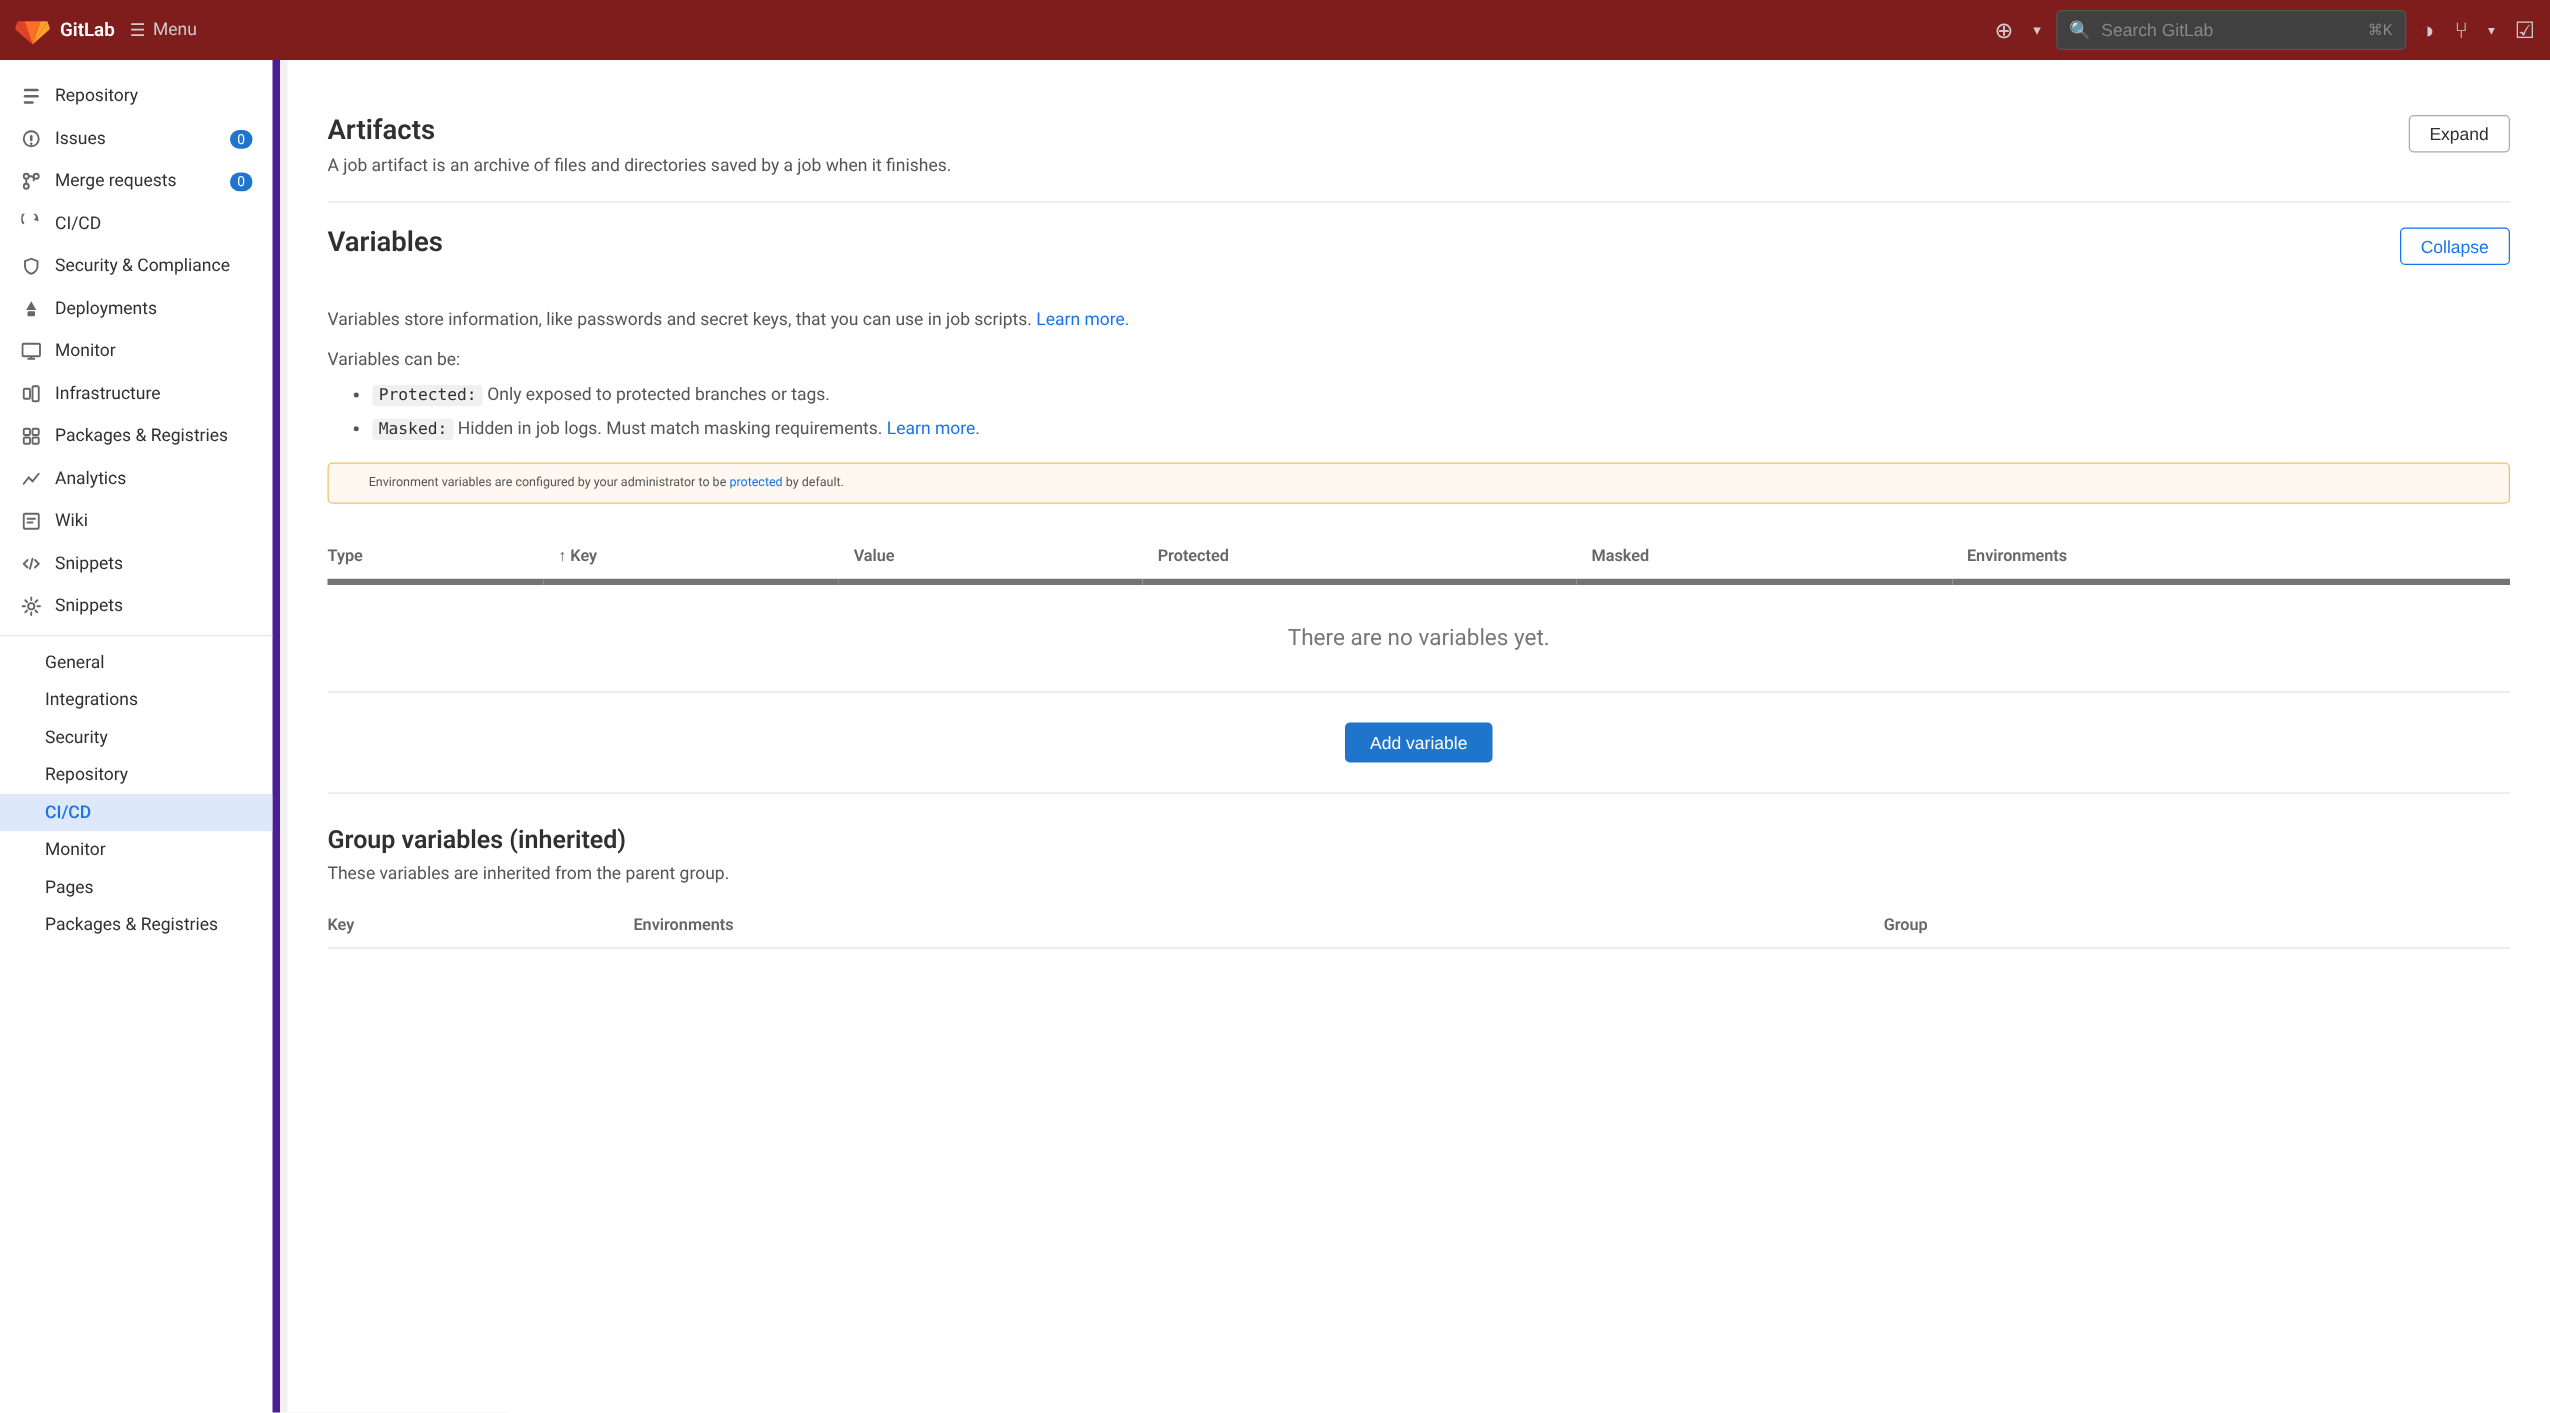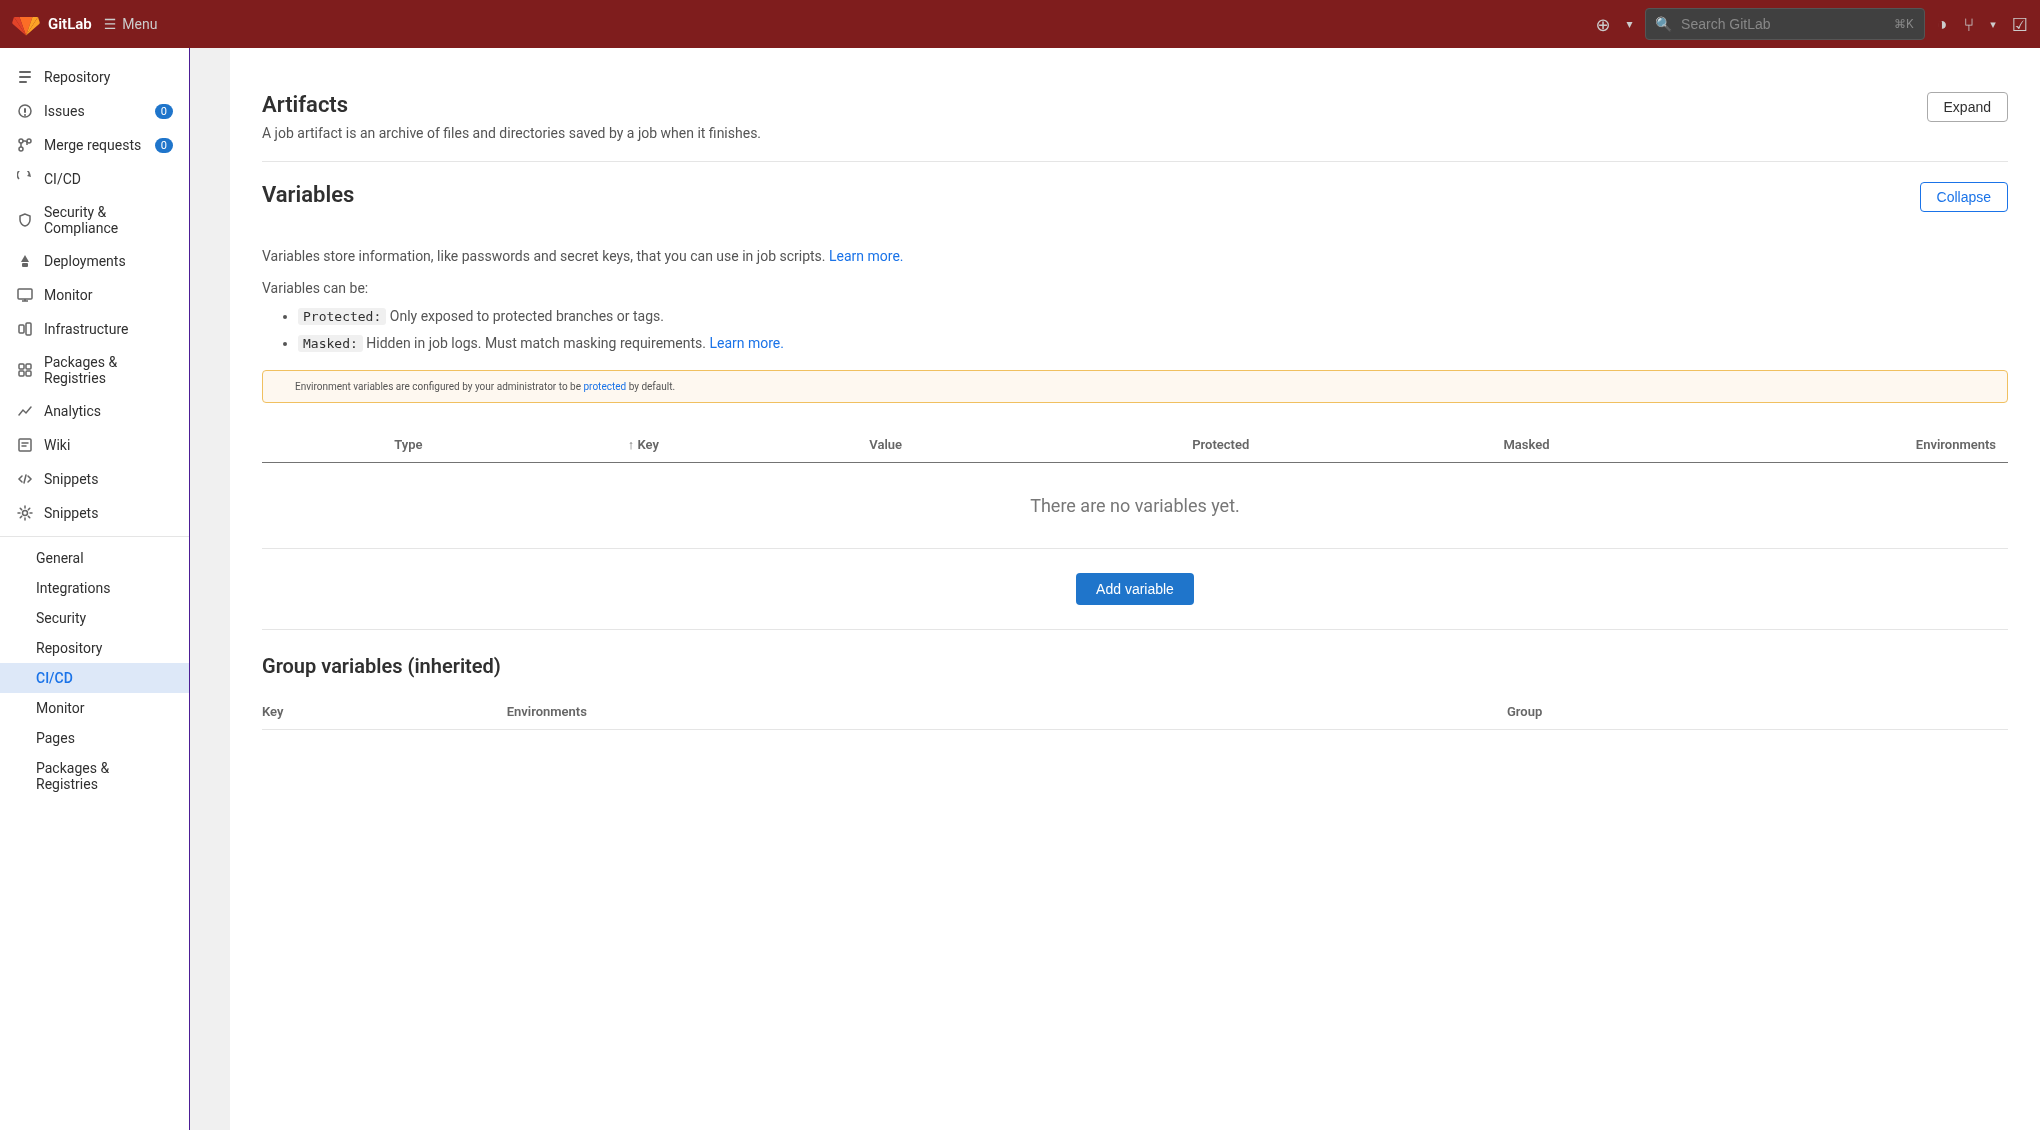--- a/index.html
+++ b/index.html
@@ -36,23 +36,23 @@
     .topnav-search input { background: transparent; border: none; outline: none; color: #ccc; font-size: 14px; flex: 1; }
     .topnav-search input::placeholder { color: #888; }
     .topnav-icons { display: flex; align-items: center; gap: 16px; }
     .topnav-icon { color: #ccc; font-size: 18px; cursor: pointer; }
 
     
     .layout { display: flex; margin-top: 48px; min-height: calc(100vh - 48px); }
 
     
     .sidebar {
-      width: 190px;
+      width: 224px;
       background: #fff;
-      border-right: 1px solid #4c1d95;
+      border-right: 6px solid #4c1d95;
       position: fixed;
       top: 48px;
       bottom: 0;
       overflow-y: auto;
       padding: 12px 0;
     }
     .sidebar-item {
       display: flex;
       align-items: center;
       gap: 10px;
@@ -138,26 +138,26 @@
       padding: 10px 32px;
       font-size: 10px;
       color: #555;
       margin-bottom: 24px;
     }
     .alert-info a { color: #1a73e8; text-decoration: none; }
 
     
     .vars-table { width: 100%; border-collapse: collapse; }
     .vars-table th {
-      text-align: right;
+      text-align: left;
       font-size: 13px;
       font-weight: 600;
       color: #666;
       padding: 10px 12px;
-      border-bottom: 1px solid #737373;
+      border-bottom: 5px solid #737373;
     }
     .vars-table th:first-child { padding-left: 0; }
     .vars-empty { text-align: center; color: #777; font-size: 18px; padding: 32px 0; }
 
     .vars-divider { height: 1px; background: #e5e5e5; margin: 0; }
     .add-variable-row { text-align: center; padding: 24px 0; }
 
     .btn-add-variable {
       background: #1f75cb;
       color: white;
@@ -420,20 +420,21 @@
         <div class="vars-divider"></div>
         <div class="add-variable-row">
           <button class="btn-add-variable">Add variable</button>
         </div>
         <div class="vars-divider"></div>
       </div>
     </div>
 
     <div class="group-vars-section">
       <div class="group-vars-title">Group variables (inherited)</div>
+      <div class="group-vars-desc">These variables are inherited from the parent group.</div>
       <table class="group-vars-table">
         <thead>
           <tr>
             <th>Key</th>
             <th>Environments</th>
             <th>Group</th>
           </tr>
         </thead>
       </table>
     </div>

